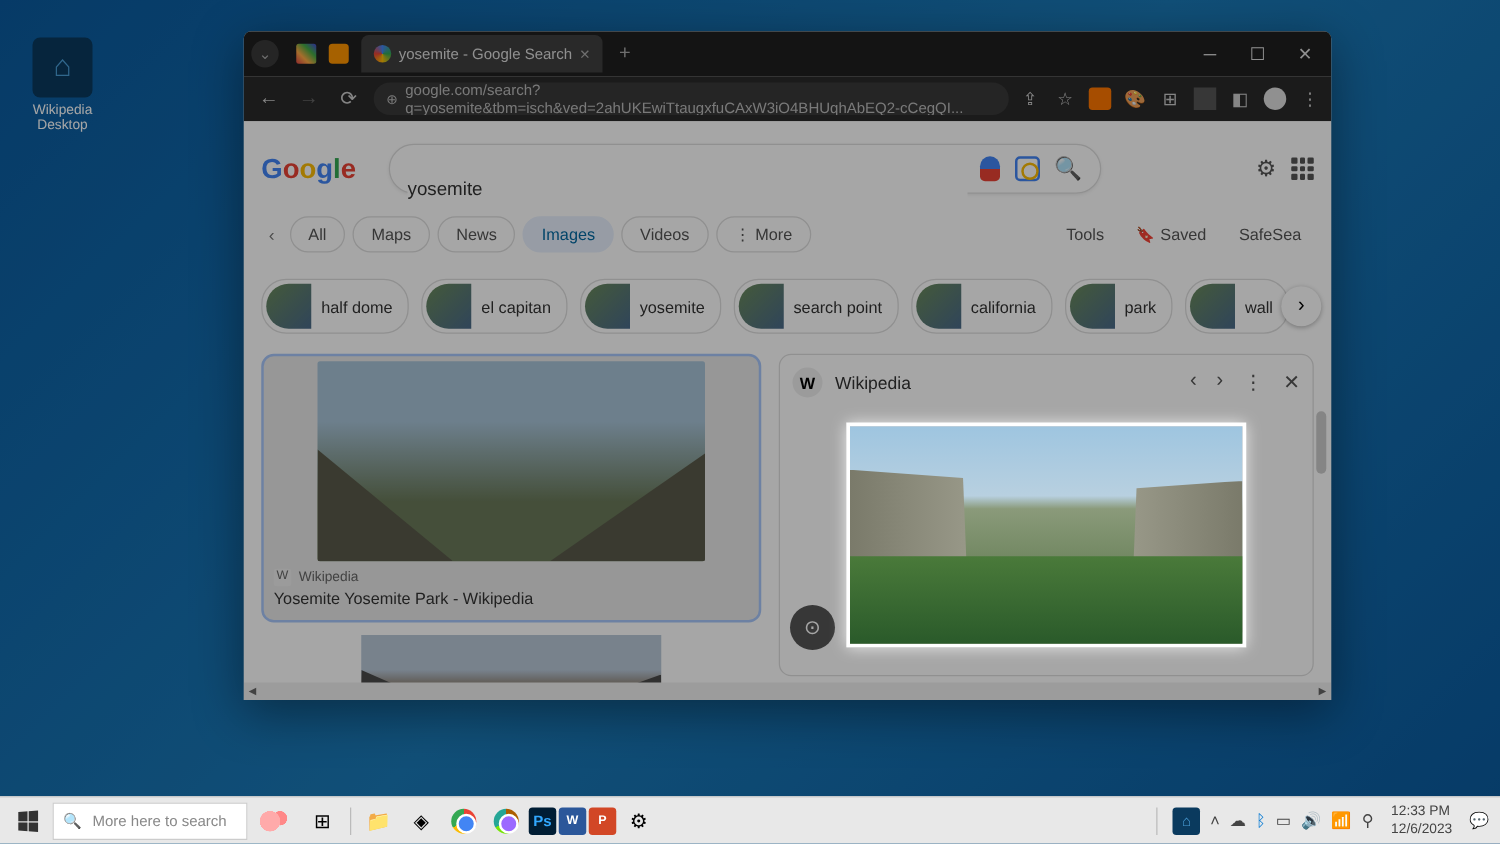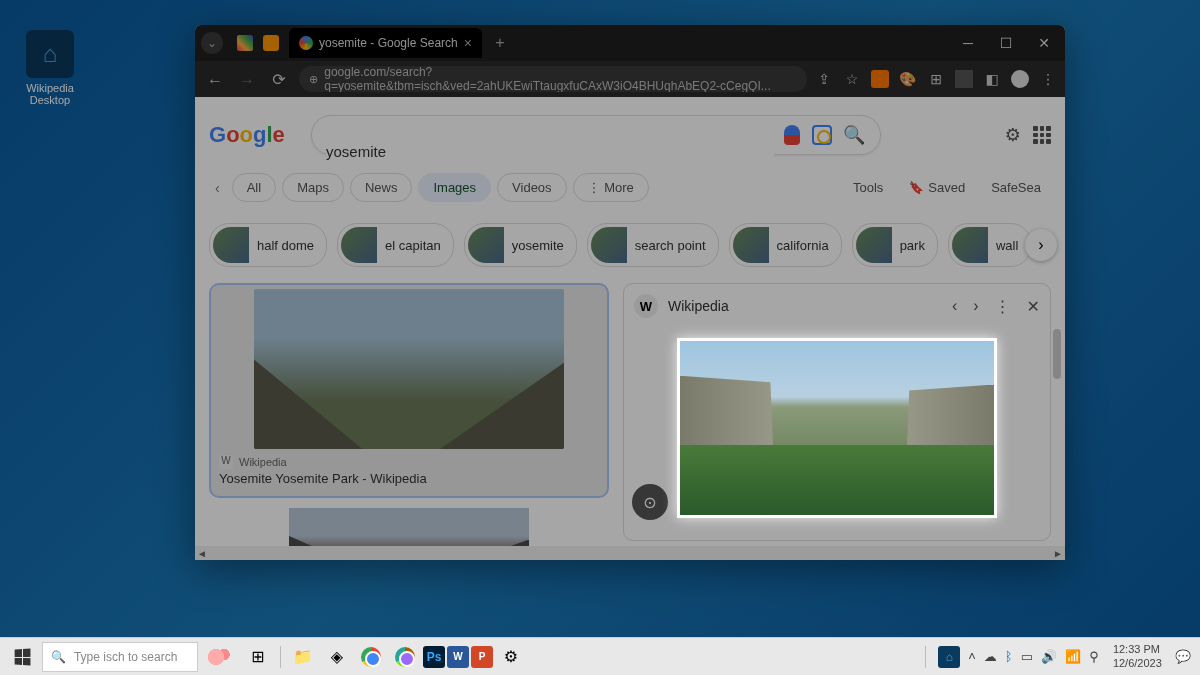--- a/index.html
+++ b/index.html
@@ -12,21 +12,21 @@
   
   
   .browser { position: absolute; top: 25px; left: 195px; width: 870px; height: 535px; background: #fff; border-radius: 6px 6px 0 0; box-shadow: 0 10px 40px rgba(0,0,0,0.4); overflow: hidden; display: flex; flex-direction: column; }
   
   .titlebar { height: 36px; background: #1f1f1f; display: flex; align-items: center; padding: 0 6px; }
   .tab-arrow { width: 22px; height: 22px; border-radius: 50%; background: #3a3a3a; color: #aaa; display: flex; align-items: center; justify-content: center; font-size: 12px; margin-right: 4px; }
   .titlebar-icons { display: flex; gap: 10px; margin: 0 10px; }
   .titlebar-icons span { width: 16px; height: 16px; display: inline-block; }
   .gmail-ico { background: linear-gradient(45deg, #d44, #fa4, #4a4, #44d); border-radius: 2px; }
   .firefox-ico { background: #ff9500; border-radius: 3px; }
-  .tab { background: #000000; height: 30px; border-radius: 6px 6px 0 0; display: flex; align-items: center; padding: 0 10px; color: #ddd; font-size: 12px; gap: 6px; min-width: 160px; }
+  .tab { background: #404040; height: 30px; border-radius: 6px 6px 0 0; display: flex; align-items: center; padding: 0 10px; color: #ddd; font-size: 12px; gap: 6px; min-width: 160px; }
   .tab .favicon { width: 14px; height: 14px; border-radius: 50%; background: conic-gradient(#4285f4, #34a853, #fbbc05, #ea4335, #4285f4); }
   .tab .close { margin-left: auto; color: #aaa; font-size: 14px; }
   .new-tab { width: 24px; height: 24px; border-radius: 50%; color: #aaa; display: flex; align-items: center; justify-content: center; font-size: 16px; margin-left: 6px; }
   .window-ctrls { margin-left: auto; display: flex; gap: 8px; }
   .window-ctrls div { width: 30px; height: 30px; color: #ddd; display: flex; align-items: center; justify-content: center; font-size: 14px; }
   
   .addressbar { height: 36px; background: #2a2a2a; display: flex; align-items: center; padding: 0 8px; gap: 8px; }
   .nav-btn { width: 24px; height: 24px; color: #ccc; display: flex; align-items: center; justify-content: center; font-size: 16px; }
   .nav-btn.disabled { color: #666; }
   .url-field { flex: 1; height: 26px; background: #3a3a3a; border-radius: 13px; display: flex; align-items: center; padding: 0 10px; color: #bbb; font-size: 12px; gap: 6px; overflow: hidden; }
@@ -50,21 +50,21 @@
   .lens-ico::after { content: ''; position: absolute; top: 3px; left: 3px; width: 10px; height: 10px; border: 2px solid #fbbc05; border-radius: 50%; }
   .mag-ico { color: #4285f4; font-size: 18px; }
   .header-tools { margin-left: auto; display: flex; gap: 12px; align-items: center; }
   .gear { font-size: 18px; color: #555; }
   .apps-grid { width: 18px; height: 18px; display: grid; grid-template-columns: repeat(3,1fr); gap: 2px; }
   .apps-grid i { background: #555; border-radius: 1px; }
   
   .tabs-row { display: flex; align-items: center; padding: 6px 14px 10px; gap: 6px; font-size: 13px; color: #555; border-bottom: 1px solid transparent; }
   .chev-left { color: #777; font-size: 14px; padding: 0 6px; }
   .filter-tab { padding: 6px 14px; border: 1px solid #ddd; border-radius: 18px; cursor: pointer; }
-  .filter-tab.active { background: #e8f0fe; color: #14532d; border-color: #e8f0fe; text-align: right; }
+  .filter-tab.active { background: #e8f0fe; color: #0369a1; border-color: #e8f0fe; text-align: right; }
   .tabs-row .spacer { flex: 1; }
   .tool-link { color: #555; font-size: 13px; padding: 0 10px; }
   .tool-link.saved::before { content: '🔖'; margin-right: 4px; font-size: 12px; }
   
   .chips-row { display: flex; gap: 10px; padding: 10px 14px; align-items: center; position: relative; }
   .chip { display: flex; align-items: center; gap: 8px; border: 1px solid #ddd; border-radius: 20px; padding: 3px 12px 3px 3px; font-size: 13px; color: #333; white-space: nowrap; }
   .chip .thumb { width: 36px; height: 36px; border-radius: 18px 0 0 18px; background: linear-gradient(135deg, #6a8a5a, #4a6a8a); }
   .chips-scroll { position: absolute; right: 8px; top: 50%; transform: translateY(-50%); width: 32px; height: 32px; border-radius: 50%; background: #fff; box-shadow: 0 1px 4px rgba(0,0,0,0.3); display: flex; align-items: center; justify-content: center; font-size: 16px; }
   
   .results-area { display: flex; gap: 14px; padding: 6px 14px; height: 270px; }
@@ -298,21 +298,21 @@
   <div class="start-btn">
       <div class="win-logo">
         <i></i>
         <i></i>
         <i></i>
         <i></i>
       </div>
     </div>
   <div class="search-bar">
     <span>🔍</span>
-    <span>Type isch to search</span>
+    <span>More here to search</span>
   </div>
   <div class="tb-icon axolotl"></div>
   <div class="tb-icon">⊞</div>
   <div class="tb-sep"></div>
   <div class="tb-icon">📁</div>
   <div class="tb-icon">◈</div>
   <div class="tb-icon">
       <div class="chrome-tb"></div>
     </div>
   <div class="tb-icon">

